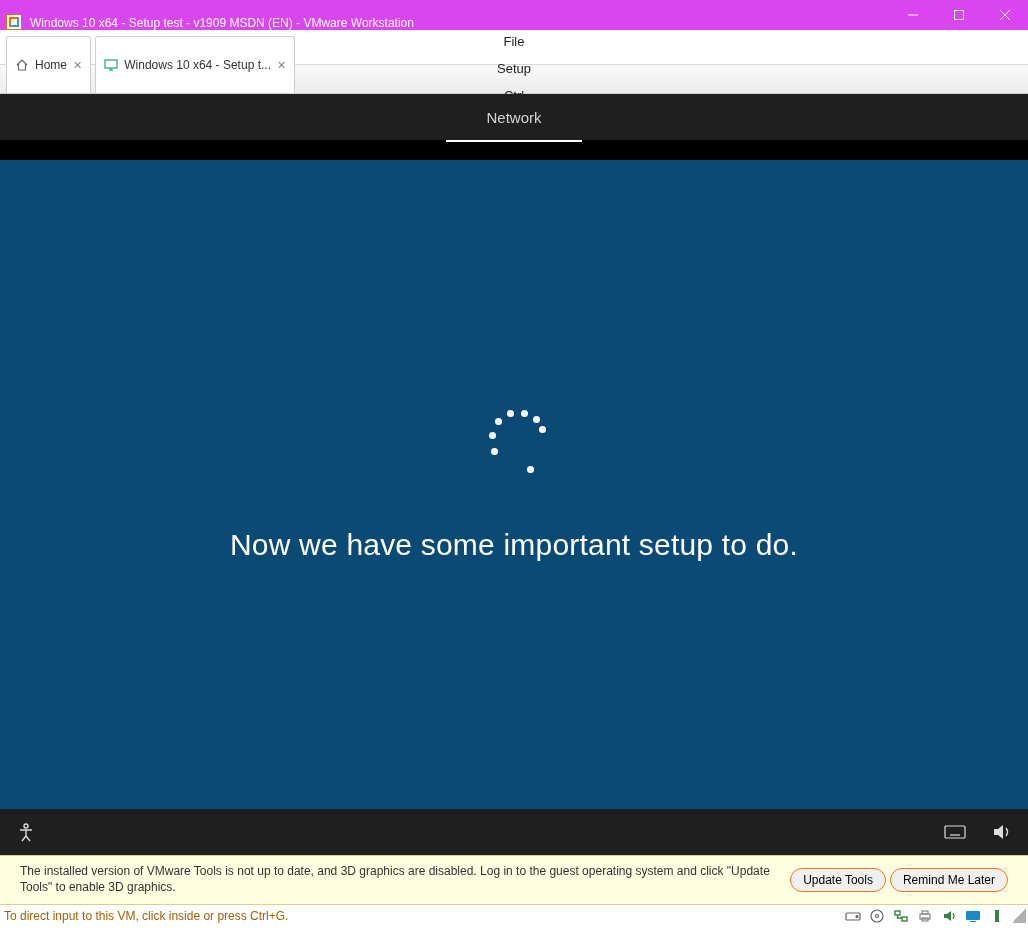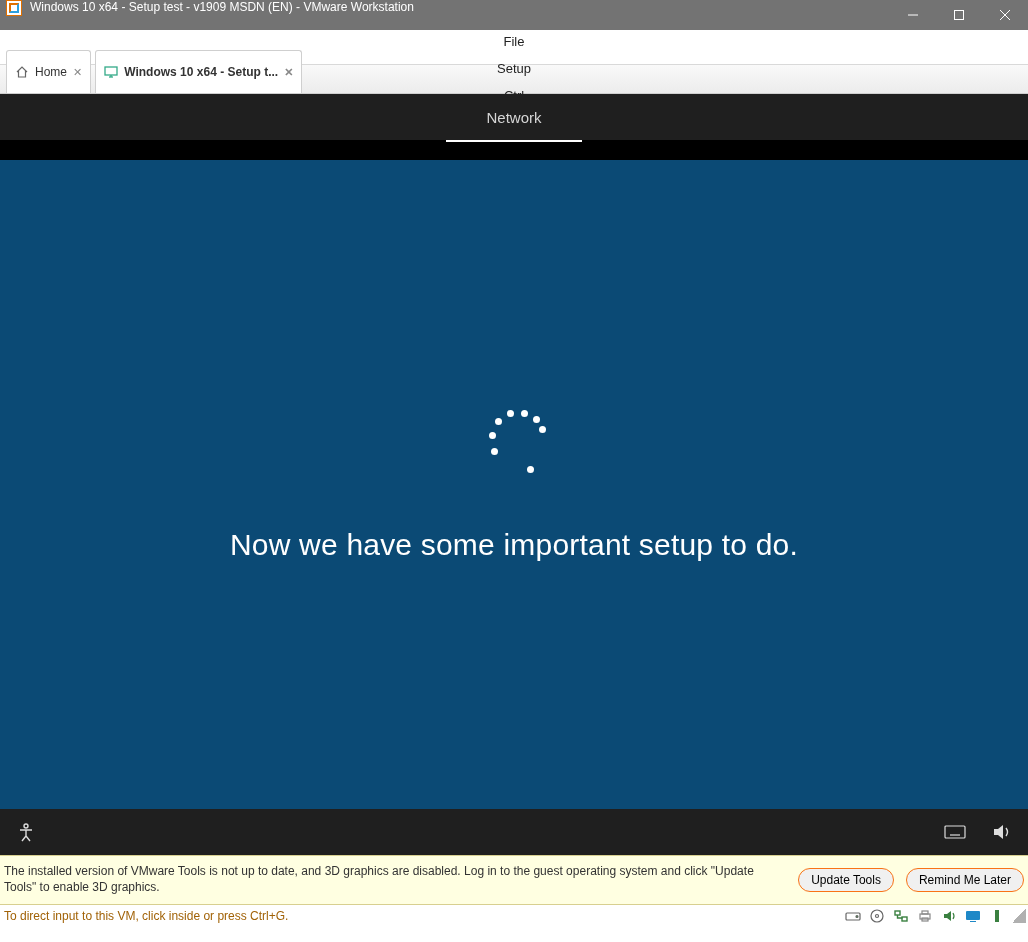--- a/index.html
+++ b/index.html
@@ -9,24 +9,24 @@
     height: 942px;
     font-family: "Segoe UI", Tahoma, sans-serif;
     font-size: 13px;
     background: #fff;
     overflow: hidden;
   }
 
   
   .titlebar {
     height: 30px;
-    background: #737373;
+    background: #d946ef;
     color: #fff;
     display: flex;
-    align-items: flex-start;
+    align-items: flex-end;
     padding-left: 6px;
   }
   .titlebar .app-icon {
     width: 16px; height: 16px;
     background: #fff;
     border: 1px solid #e07000;
     box-sizing: border-box;
     position: relative;
     margin-right: 8px;
   }
@@ -92,26 +92,26 @@
     gap:4px;
   }
   .tab {
     height:24px;
     background:#fff;
     border:1px solid #cfcfcf;
     border-bottom:none;
     border-radius:3px 3px 0 0;
     display:flex;
     align-items:center;
-    padding:9px 8px;
+    padding:16px 8px;
     font-size:12px;
     color:#333;
     gap:6px;
   }
-  .tab.active { font-weight:700; }
+  .tab.active { font-weight:400; }
   .tab .close-x {
     font-size:11px; color:#888;
   }
   .tab .home-ic,
   .tab .vm-ic{
     width:14px;height:14px;
   }
 
   
   .guest {
@@ -174,22 +174,22 @@
   }
   .oobe-footer svg{ display:block; }
 
   
   .infobar{
     background:#ffffe1;
     border-top:1px solid #d8d090;
     border-bottom:1px solid #d8d090;
     display:flex;
     align-items:center;
-    padding:4px 4px;
-    gap:12px;
+    padding:4px 20px;
+    gap:4px;
     min-height:40px;
   }
   .infobar .msg{
     flex:1;
     font-size:12px;
     color:#333;
     line-height:1.3;
   }
   .infobar button{
     font-size:12px;

